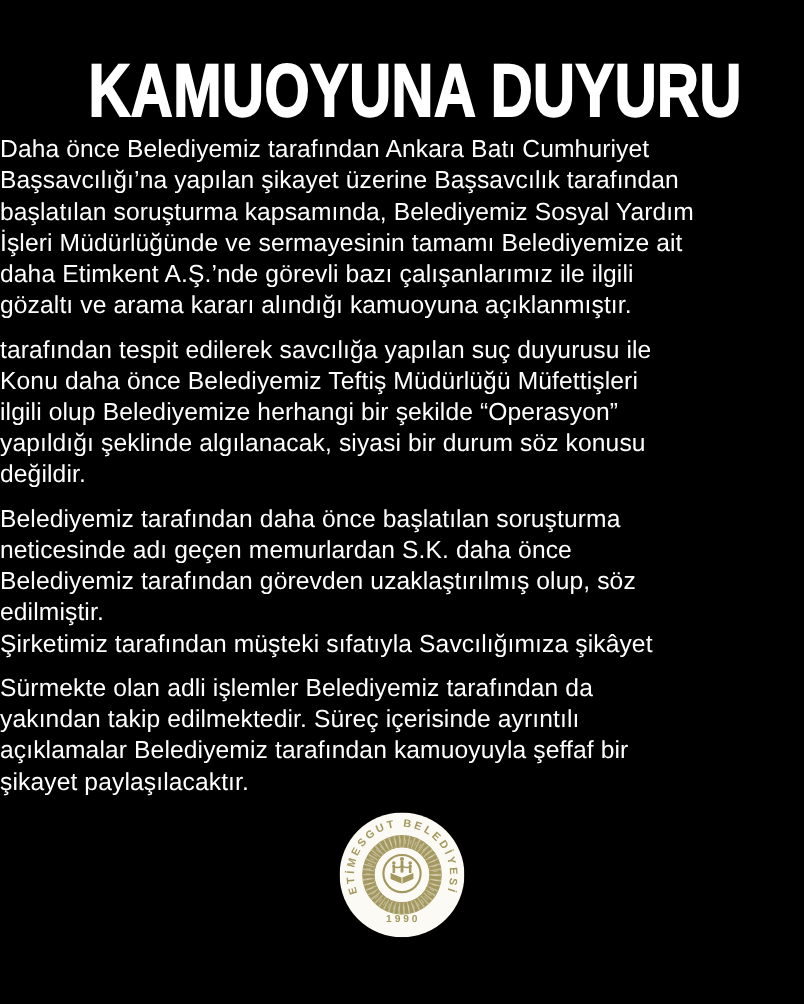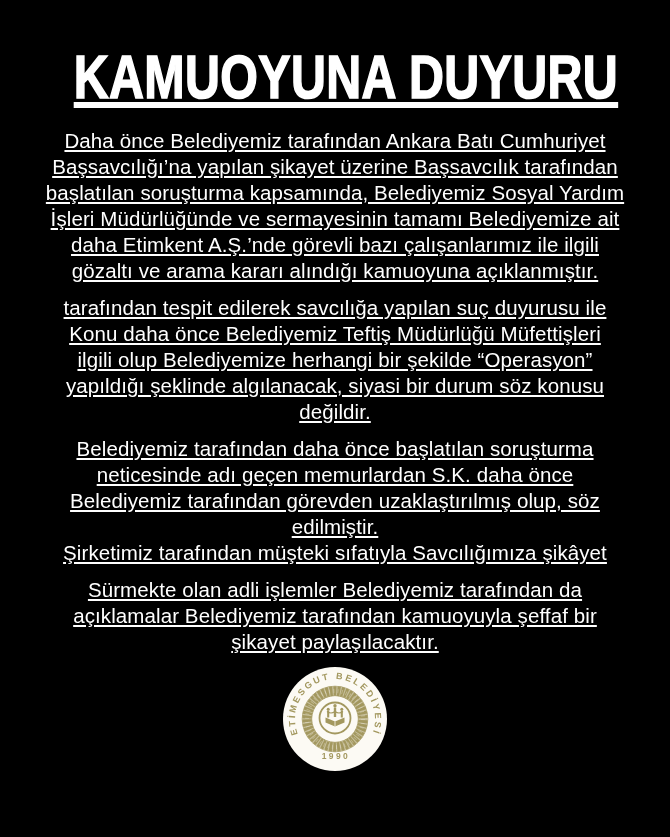--- a/index.html
+++ b/index.html
@@ -4,39 +4,37 @@
 <style>
   html, body { margin: 0; padding: 0; background: #000; }
   .poster {
     position: relative;
     width: 670px;
     height: 837px;
     background: var(--background, #000);
     color: var(--text, #fff);
     font-family: "Liberation Sans", sans-serif;
     overflow: hidden;
-    text-decoration: underline;
   }
   .title {
     margin: 0;
     padding-top: 46px;
     text-align: center;
     font-size: 62px;
     line-height: 1;
     font-weight: 700;
     letter-spacing: 0.5px;
     color: var(--text, #fff);
     -webkit-text-stroke: 1.6px var(--text, #fff);
     transform: scaleX(0.78);
     transform-origin: 50% 50%;
     white-space: nowrap;
   }
   .content {
-    margin-top: 20px;
-    text-align: center;
+    margin-top: 4px;
   }
   .para { margin: 0 0 11px 0; }
   .line {
     font-size: 20.5px;
     line-height: 26px;
     white-space: nowrap;
     letter-spacing: 0.1px;
   }
   .logo-wrap {
     margin-top: 12px;
@@ -89,20 +87,21 @@
     <div class="para">
       <div class="line">Belediyemiz tarafından daha önce başlatılan soruşturma</div>
       <div class="line">neticesinde adı geçen memurlardan S.K. daha önce</div>
       <div class="line">Belediyemiz tarafından görevden uzaklaştırılmış olup, söz</div>
       <div class="line">edilmiştir.</div>
       <div class="line">Şirketimiz tarafından müşteki sıfatıyla Savcılığımıza şikâyet</div>
     </div>
 
     <div class="para">
       <div class="line">Sürmekte olan adli işlemler Belediyemiz tarafından da</div>
+      <div class="line">yakından takip edilmektedir. Süreç içerisinde ayrıntılı</div>
       <div class="line">açıklamalar Belediyemiz tarafından kamuoyuyla şeffaf bir</div>
       <div class="line">şikayet paylaşılacaktır.</div>
     </div>
 
   </div>
 
   <div class="logo-wrap">
     <svg width="104" height="104" viewBox="0 0 104 104">
 
       <circle cx="52" cy="52" r="52" class="bg-fill"></circle>

